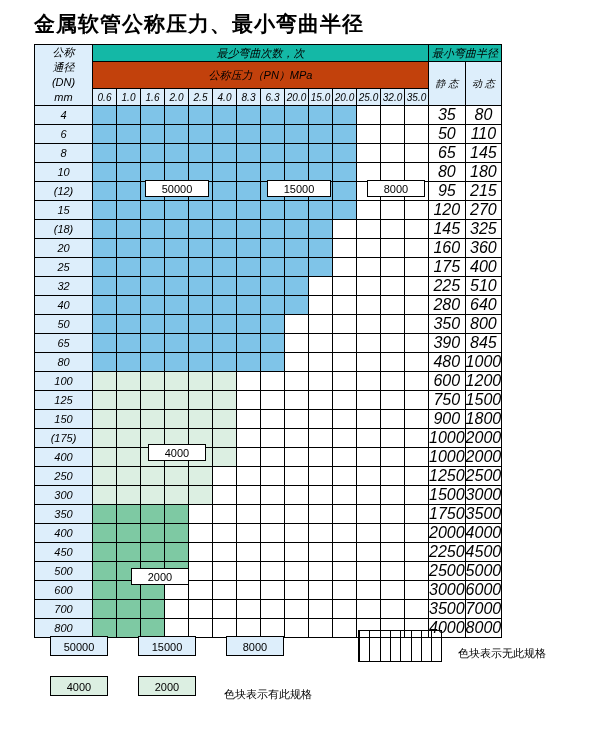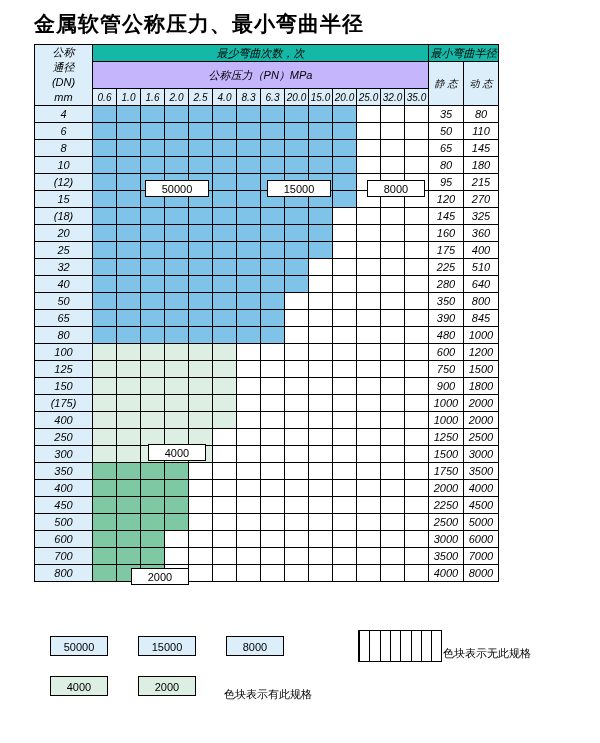--- a/index.html
+++ b/index.html
@@ -55,33 +55,33 @@
     background: #ddeefb;
     font-size: 11px;
     line-height: 15px;
   }
   .hdr-small {
     background: #ddeefb;
     font-size: 10px;
     margin-top: 20px;
   }
   .hdr-pn {
-    background: #c4b5fd;
+    background: #c2410c;
     font-size: 11px;
   }
 
   
   .dn {
     background: #ddeefb;
     font-size: 11px;
     width: 58px;
   }
   .rad {
     background: #ffffff;
-    font-size: 11px;
+    font-size: 16px;
     width: 28px;
   }
 
   
   .c {
     width: 24px;
   }
   .blue { background: #7fc4e8; }
   .lblue { background: #ddeefb; }
   .green { background: #7ec9a3; }
@@ -727,21 +727,21 @@
       <div class="tagbox" style="left: 148px; top: 444px; width: 58px;">4000</div>
       <div class="tagbox" style="left: 131px; top: 568px; width: 58px;">2000</div>
     </div>
 
   <div class="legend">
     <div class="legend-row" style="top:0px;">
       <span class="chip lblue" style="position:absolute;left:16px;top:0;">50000</span>
       <span class="chip lblue" style="position:absolute;left:104px;top:0;">15000</span>
       <span class="chip lblue" style="position:absolute;left:192px;top:0;">8000</span>
       <span class="legend-grid" style="left:324px;top:-6px;"></span>
-      <span class="legend-label" style="position:absolute;left:409px;top:10px;">色块表示无此规格</span>
+      <span class="legend-label" style="position:absolute;left:424px;top:10px;">色块表示无此规格</span>
     </div>
     <div class="legend-row" style="top:40px;">
       <span class="chip lgreen" style="position:absolute;left:16px;top:0;">4000</span>
       <span class="chip lgreen" style="position:absolute;left:104px;top:0;">2000</span>
       <span class="legend-label" style="position:absolute;left:190px;top:11px;">色块表示有此规格</span>
     </div>
   </div>
 
 </div>
 

